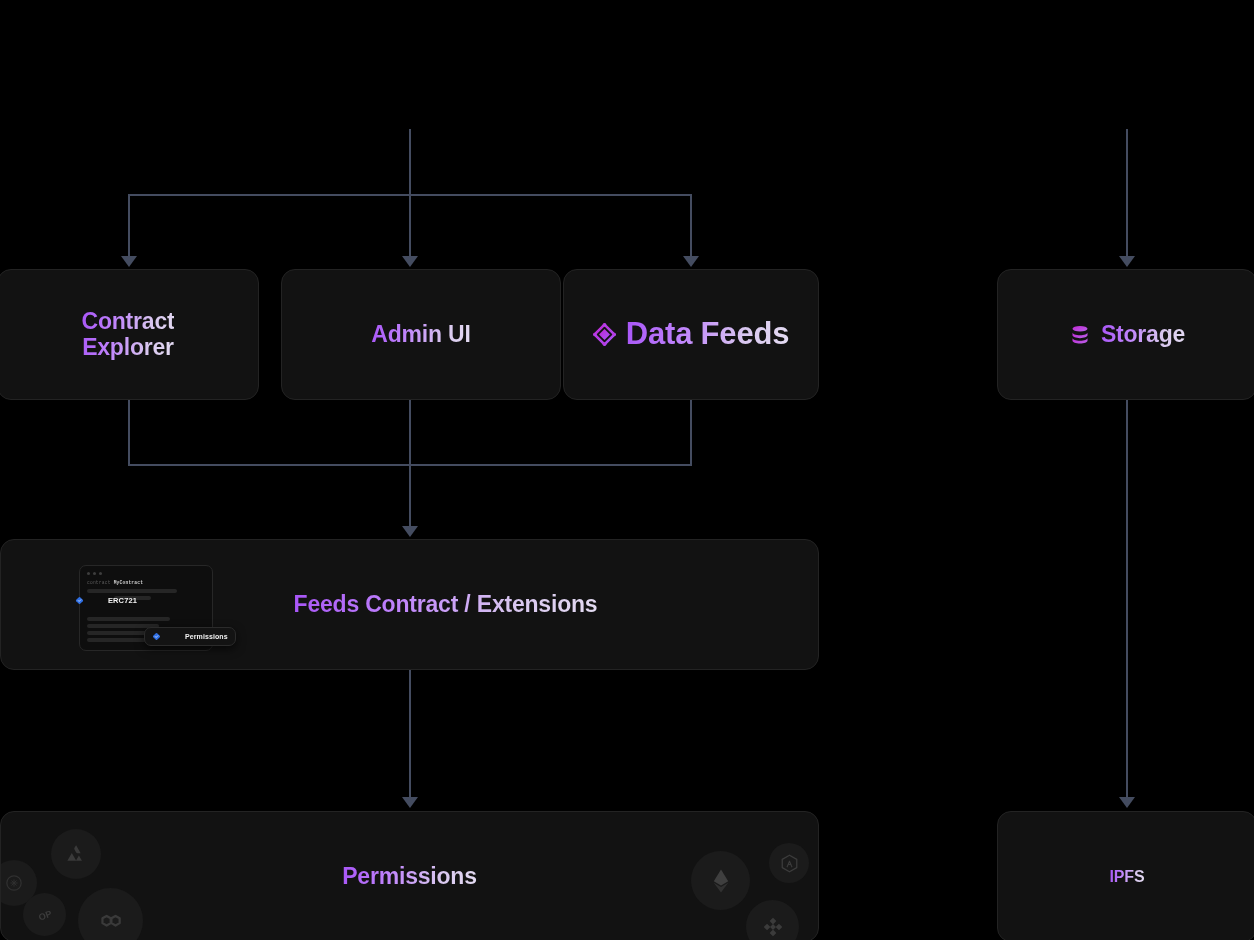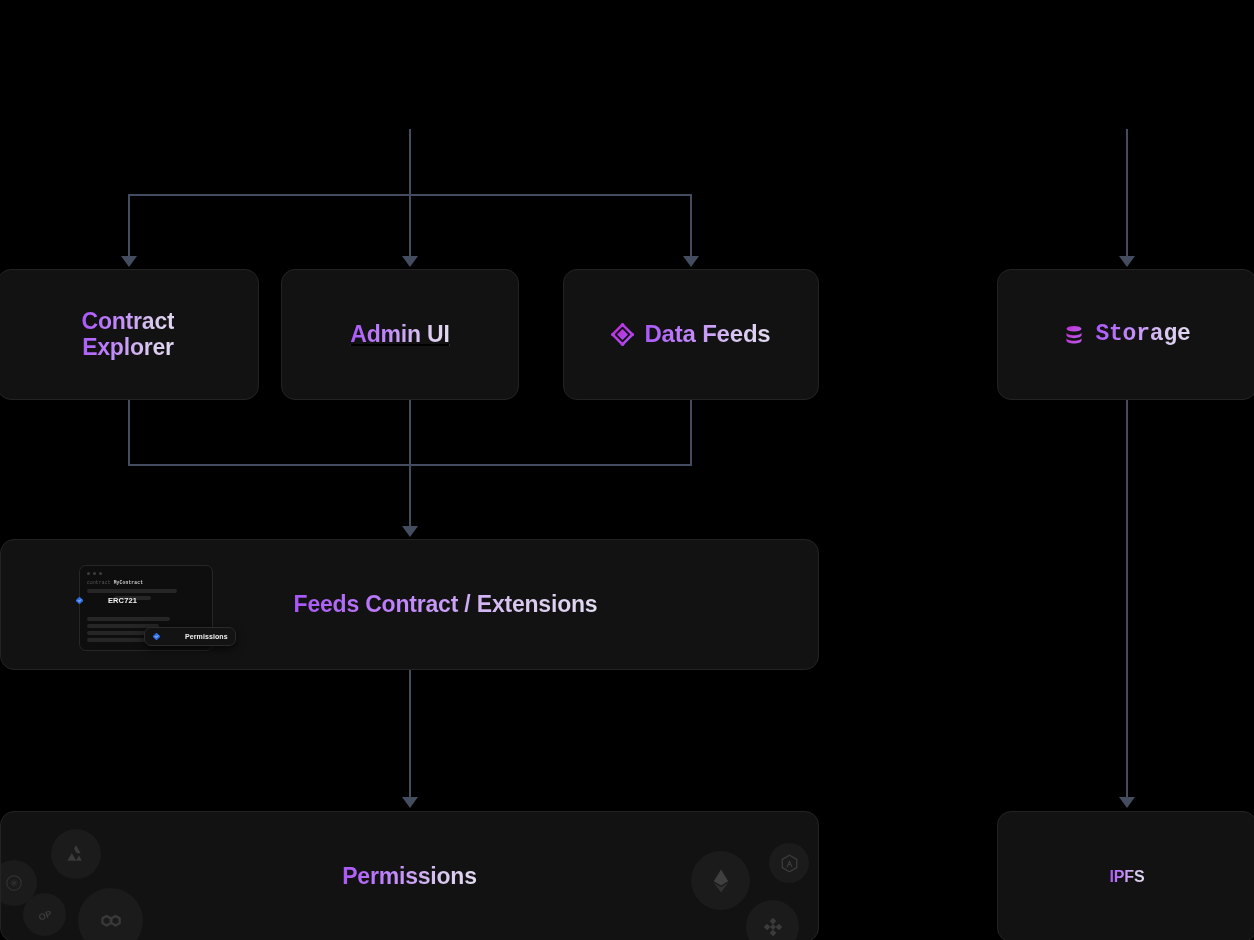--- a/index.html
+++ b/index.html
@@ -32,28 +32,28 @@
     white-space:pre-line;
   }
 
   
   #node-dashboard{left:0px;top:1px;width:1254px;height:128px;border-top-left-radius:14px;border-top-right-radius:14px;}
   #node-dashboard .node-label{font-size:25px;}
 
   #node-contract-explorer{left:-3px;top:269px;width:262px;height:131px;}
   #node-contract-explorer .node-label{font-size:23px;}
 
-  #node-admin-ui{left:281px;top:269px;width:238px;height:131px;text-decoration:underline;}
+  #node-admin-ui{left:281px;top:269px;width:280px;height:131px;}
   #node-admin-ui .node-label{font-size:23px;}
 
   #node-data-feeds{left:563px;top:269px;width:256px;height:131px;}
-  #node-data-feeds .node-label{font-size:24px;}
+  #node-data-feeds .node-label{font-size:31px;}
 
   #node-storage{left:997px;top:269px;width:260px;height:131px;}
-  #node-storage .node-label{font-size:23px;font-family:Liberation Mono, monospace;}
+  #node-storage .node-label{font-size:23px;}
 
   #node-your-contract{left:0px;top:539px;width:819px;height:131px;}
   #node-your-contract .node-label{font-size:23px;}
 
   #node-blockchain{left:0px;top:811px;width:819px;height:131px;}
   #node-blockchain .node-label{font-size:23px;}
 
   #node-ipfs{left:997px;top:811px;width:260px;height:131px;}
   #node-ipfs .node-label{font-size:16px;}
 

